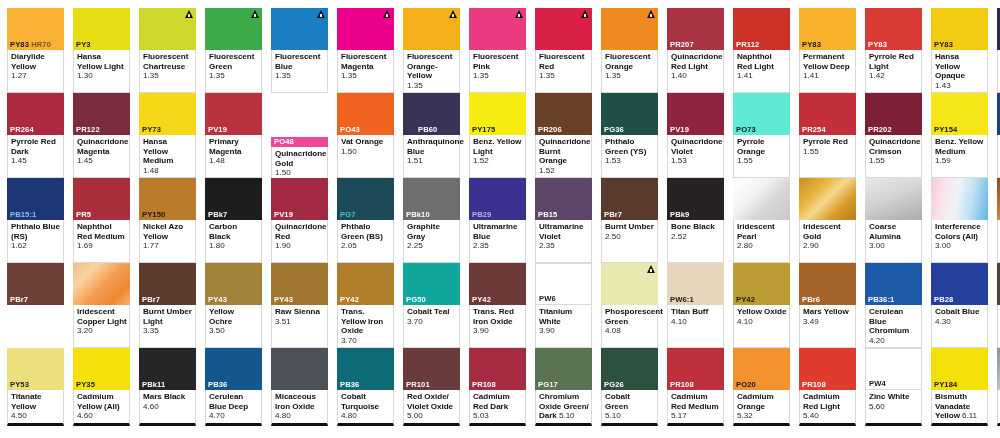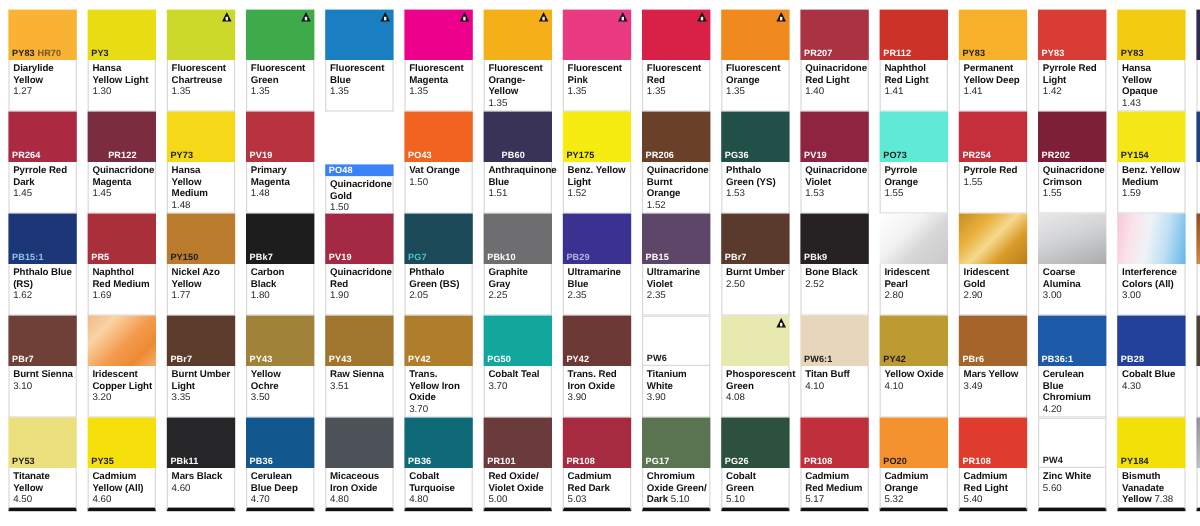--- a/index.html
+++ b/index.html
@@ -205,21 +205,21 @@
         <div class="swatch" style="background: rgb(171, 41, 65);">
           <div class="code" style="color: rgb(255, 255, 255);">PR264</div>
         </div>
         <div class="info">
           <div class="name">Pyrrole Red Dark</div>
           <div class="idx">1.45</div>
         </div>
       </div>
       <div class="cell">
         <div class="swatch" style="background: rgb(123, 44, 63);">
-          <div class="code" style="color: rgb(255, 255, 255); text-align: center;">PR122</div>
+          <div class="code" style="color: rgb(255, 255, 255);">PR122</div>
         </div>
         <div class="info">
           <div class="name">Quinacridone Magenta</div>
           <div class="idx">1.45</div>
         </div>
       </div>
       <div class="cell">
         <div class="swatch" style="background: rgb(245, 216, 23);">
           <div class="code" style="color: rgb(26, 26, 26);">PY73</div>
         </div>
@@ -231,21 +231,21 @@
       <div class="cell">
         <div class="swatch" style="background: rgb(185, 51, 63);">
           <div class="code" style="color: rgb(255, 255, 255);">PV19</div>
         </div>
         <div class="info">
           <div class="name">Primary Magenta</div>
           <div class="idx">1.48</div>
         </div>
       </div>
       <div class="cell">
-        <div class="swatch" style="background: #3b82f6; margin-top: 44px;">
+        <div class="swatch" style="background: #ec4899; margin-top: 44px;">
           <div class="code" style="color: rgb(255, 255, 255);">PO48</div>
         </div>
         <div class="info">
           <div class="name">Quinacridone Gold</div>
           <div class="idx">1.50</div>
         </div>
       </div>
       <div class="cell">
         <div class="swatch" style="background: rgb(240, 99, 33);">
           <div class="code" style="color: rgb(255, 255, 255);">PO43</div>
@@ -474,24 +474,20 @@
       <div class="cell">
         <div class="swatch" style="background: linear-gradient(135deg, rgb(138, 74, 30) 0%, rgb(185, 115, 47) 30%, rgb(215, 154, 85) 52%, rgb(168, 95, 37) 75%, rgb(139, 74, 28) 100%);"></div>
         <div class="info"></div>
       </div>
     </div>
     <div class="row">
       <div class="cell">
         <div class="swatch" style="background: rgb(111, 64, 56);">
           <div class="code" style="color: rgb(255, 255, 255);">PBr7</div>
         </div>
-        <div class="info">
-          <div class="name">Burnt Sienna</div>
-          <div class="idx">3.10</div>
-        </div>
       </div>
       <div class="cell">
         <div class="swatch" style="background: linear-gradient(135deg, rgb(240, 187, 134) 0%, rgb(248, 211, 163) 25%, rgb(244, 155, 79) 55%, rgb(236, 138, 51) 78%, rgb(243, 176, 112) 100%);"></div>
         <div class="info">
           <div class="name">Iridescent Copper Light</div>
           <div class="idx">3.20</div>
         </div>
       </div>
       <div class="cell">
         <div class="swatch" style="background: rgb(92, 58, 44);">
@@ -739,21 +735,21 @@
         <div class="info">
           <div class="name">Zinc White</div>
           <div class="idx">5.60</div>
         </div>
       </div>
       <div class="cell lastrow">
         <div class="swatch" style="background: rgb(243, 224, 8);">
           <div class="code" style="color: rgb(26, 26, 26);">PY184</div>
         </div>
         <div class="info">
-          <div class="name">Bismuth Vanadate Yellow <span class="idx inline">7.38</span></div>
+          <div class="name">Bismuth Vanadate Yellow <span class="idx inline">6.11</span></div>
         </div>
       </div>
       <div class="cell lastrow">
         <div class="swatch" style="background: linear-gradient(120deg, rgb(142, 144, 148) 0%, rgb(184, 186, 189) 28%, rgb(216, 217, 219) 45%, rgb(159, 161, 164) 68%, rgb(118, 120, 124) 100%);"></div>
         <div class="info"></div>
       </div>
     </div>
   </div>
 
 </body></html>

